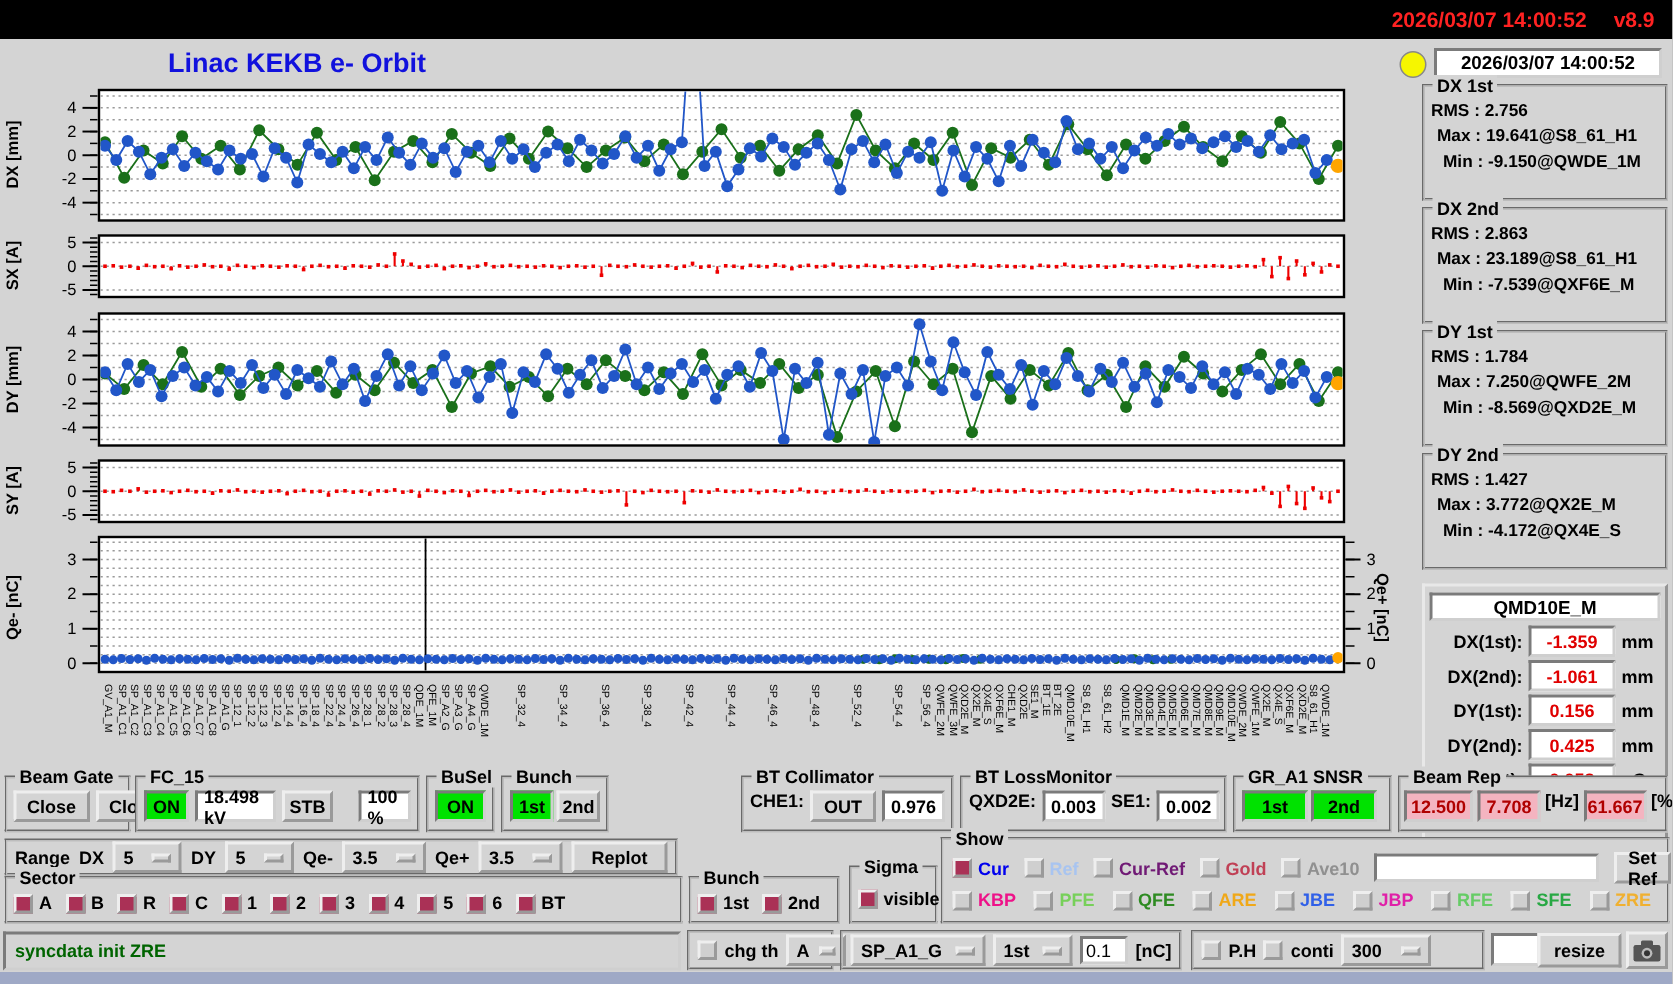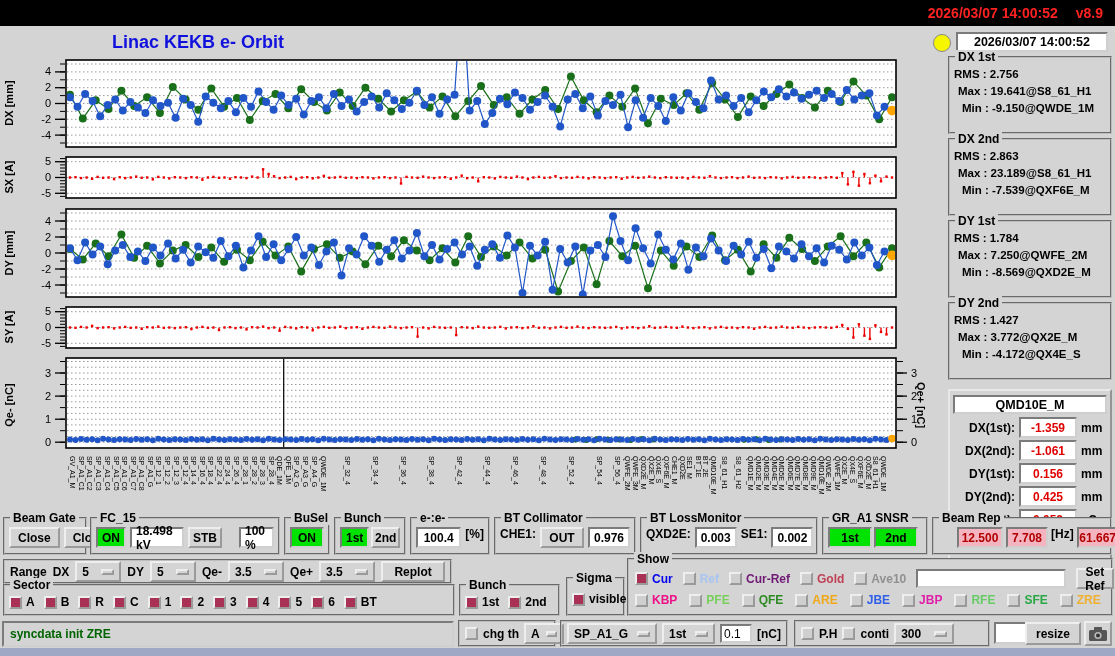--- a/index.html
+++ b/index.html
@@ -1558,27 +1558,20 @@
       <span class="val green" style="width:34px;">ON</span>
     </div>
   </div>
   <div class="grp grow" style="left:334px;width:72px;">
     <span class="grp-l">Bunch</span>
     <div class="inner" style="gap:2px;">
       <span class="val green" style="width:30px;">1st</span>
       <button class="btn" style="width:32px;padding:0;">2nd</button>
     </div>
   </div>
-  <div class="grp grow" style="left:410px;width:80px;">
-    <span class="grp-l">e-:e-</span>
-    <div class="inner">
-      <span class="val" style="width:46px;">100.4</span>
-      <span class="lab">[%]</span>
-    </div>
-  </div>
   <div class="grp grow" style="left:494px;width:142px;">
     <span class="grp-l">BT Collimator</span>
     <div class="inner">
       <span class="lab">CHE1:</span>
       <button class="btn" style="width:51px;">OUT</button>
       <span class="val" style="width:48px;">0.976</span>
     </div>
   </div>
   <div class="grp grow" style="left:640px;width:178px;">
     <span class="grp-l">BT LossMonitor</span>
@@ -1592,21 +1585,21 @@
   <div class="grp grow" style="left:822px;width:106px;">
     <span class="grp-l">GR_A1 SNSR</span>
     <div class="inner" style="gap:2px;">
       <span class="val green" style="width:44px;">1st</span>
       <span class="val green" style="width:44px;">2nd</span>
     </div>
   </div>
   <div class="grp grow" style="left:932px;width:180px;">
     <span class="grp-l">Beam Rep</span>
     <div class="inner" style="gap:3px;padding-left:2px;padding-right:2px;">
-      <span class="val pink" style="width:46px;margin-left:21px;">12.500</span>
+      <span class="val pink" style="width:46px;">12.500</span>
       <span class="val pink" style="width:42px;">7.708</span>
       <span class="lab">[Hz]</span>
       <span class="val pink" style="width:42px;">61.667</span>
       <span class="lab">[%]</span>
     </div>
   </div>
 
   <div class="rangebar">
     <span class="lab">Range</span>
     <span class="lab">DX</span>

